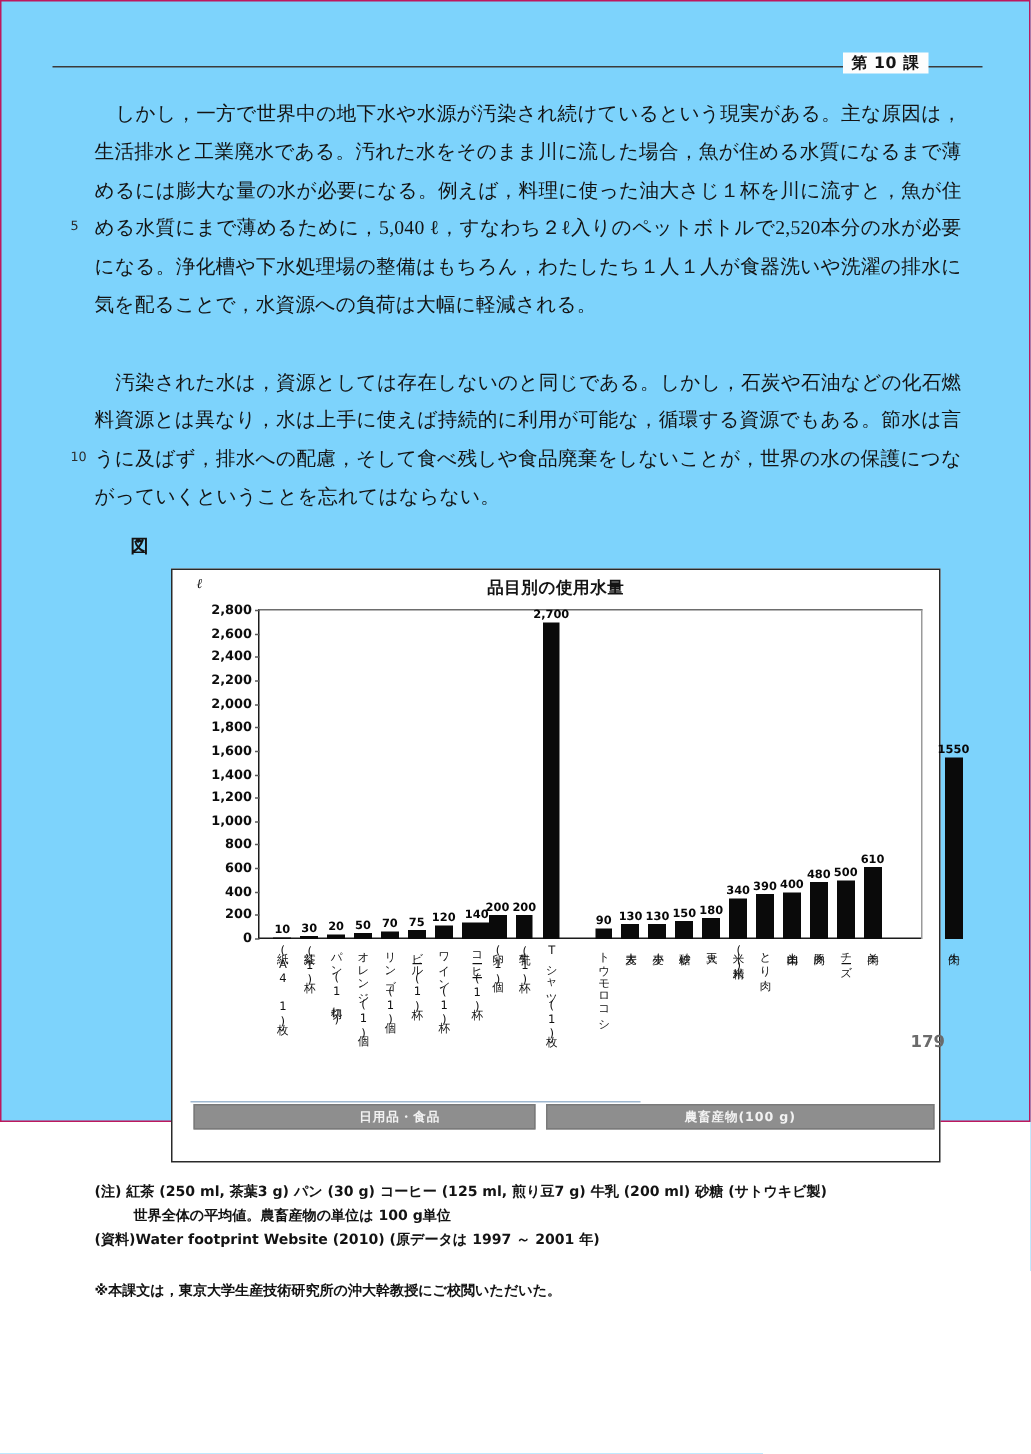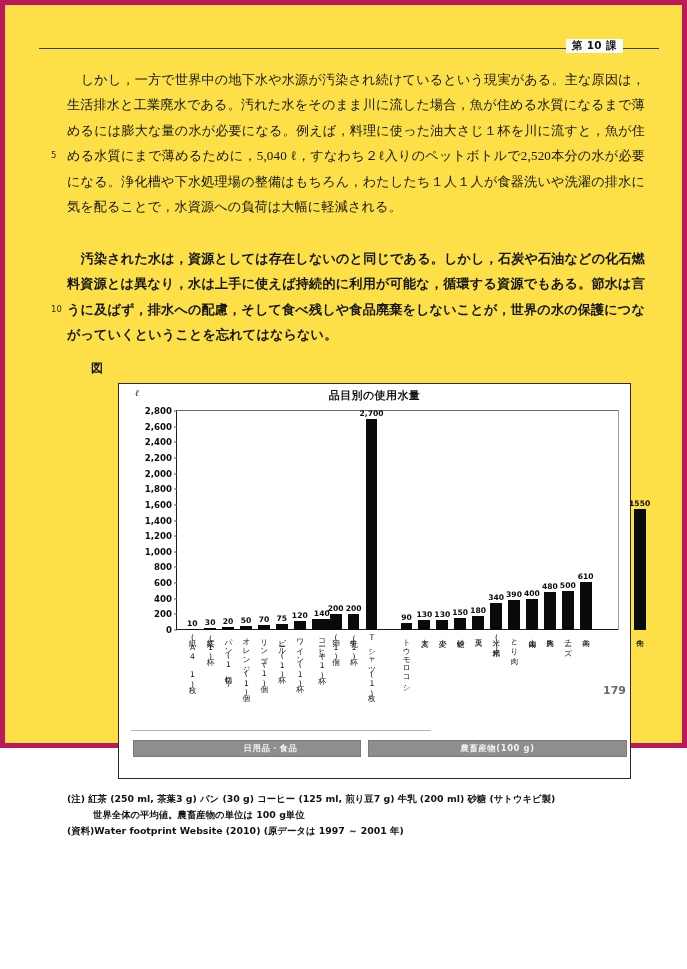--- a/index.html
+++ b/index.html
@@ -12,22 +12,22 @@
     color: #141414;
     position: relative;
     overflow: hidden;
   }
 
   
   #page {
     position: absolute;
     left: 0; top: 0;
     width: 687px; height: 748px;
-    background: #fde047;
-    border: 5px solid #be185d;
+    background: #7dd3fc;
+    border: 1px solid #be185d;
   }
 
   
   #runhead {
     position: absolute;
     left: 34px; top: 36px;
     width: 620px;
     height: 14px;
   }
   #runhead .rule {
@@ -52,21 +52,21 @@
   .prose {
     position: absolute;
     left: 62px;
     width: 578px;
     font-size: 13.1px;
     line-height: 25.4px;
     text-align: justify;
     letter-spacing: 0.15px;
   }
   #para1 { top: 62px; }
-  #para2 { top: 241px; font-weight: bold; }
+  #para2 { top: 241px; }
   .prose p { margin: 0; text-indent: 1.05em; }
 
   
   .linenum {
     position: absolute;
     left: 46px;
     font-size: 8.5px;
     font-family: "DejaVu Sans", "Liberation Sans", sans-serif;
     color: #2c2c2c;
   }
@@ -381,16 +381,17 @@
   </div>
 
   <div class="band" id="band-a">日用品・食品</div>
   <div class="band" id="band-b">農畜産物(100 g)</div>
 
   <div class="notes" id="note1">
     <span>(注) 紅茶 (250 ml, 茶葉3 g) パン (30 g) コーヒー (125 ml, 煎り豆7 g) 牛乳 (200 ml) 砂糖 (サトウキビ製)</span>
     <span class="indent">世界全体の平均値。農畜産物の単位は 100 g単位</span>
   </div>
   <div class="notes" id="note2">(資料)Water footprint Website (2010) (原データは 1997 ～ 2001 年)</div>
+  <div class="notes" id="note3">※本課文は，東京大学生産技術研究所の沖大幹教授にご校閲いただいた。</div>
 
   <div id="pagenum">179</div>
   <div id="bottomrule"></div>
 </div>
 
 </body></html>

